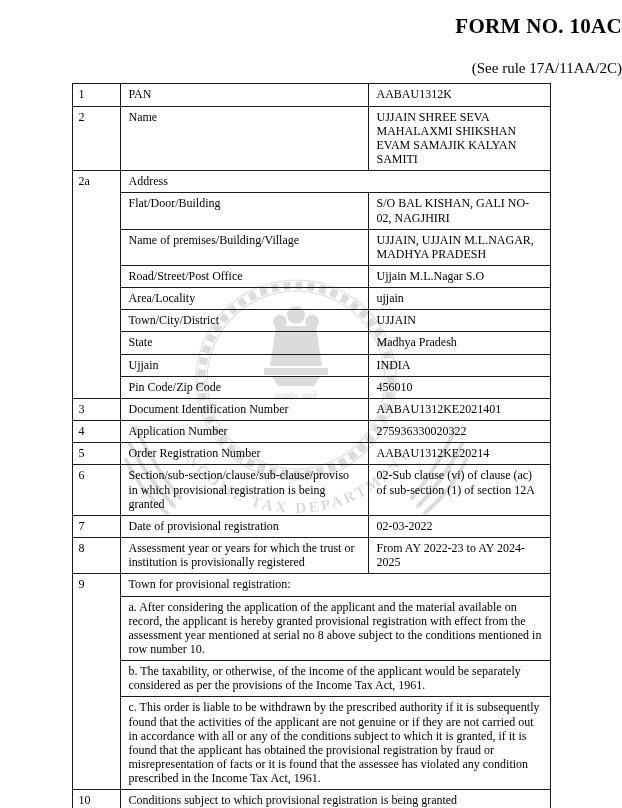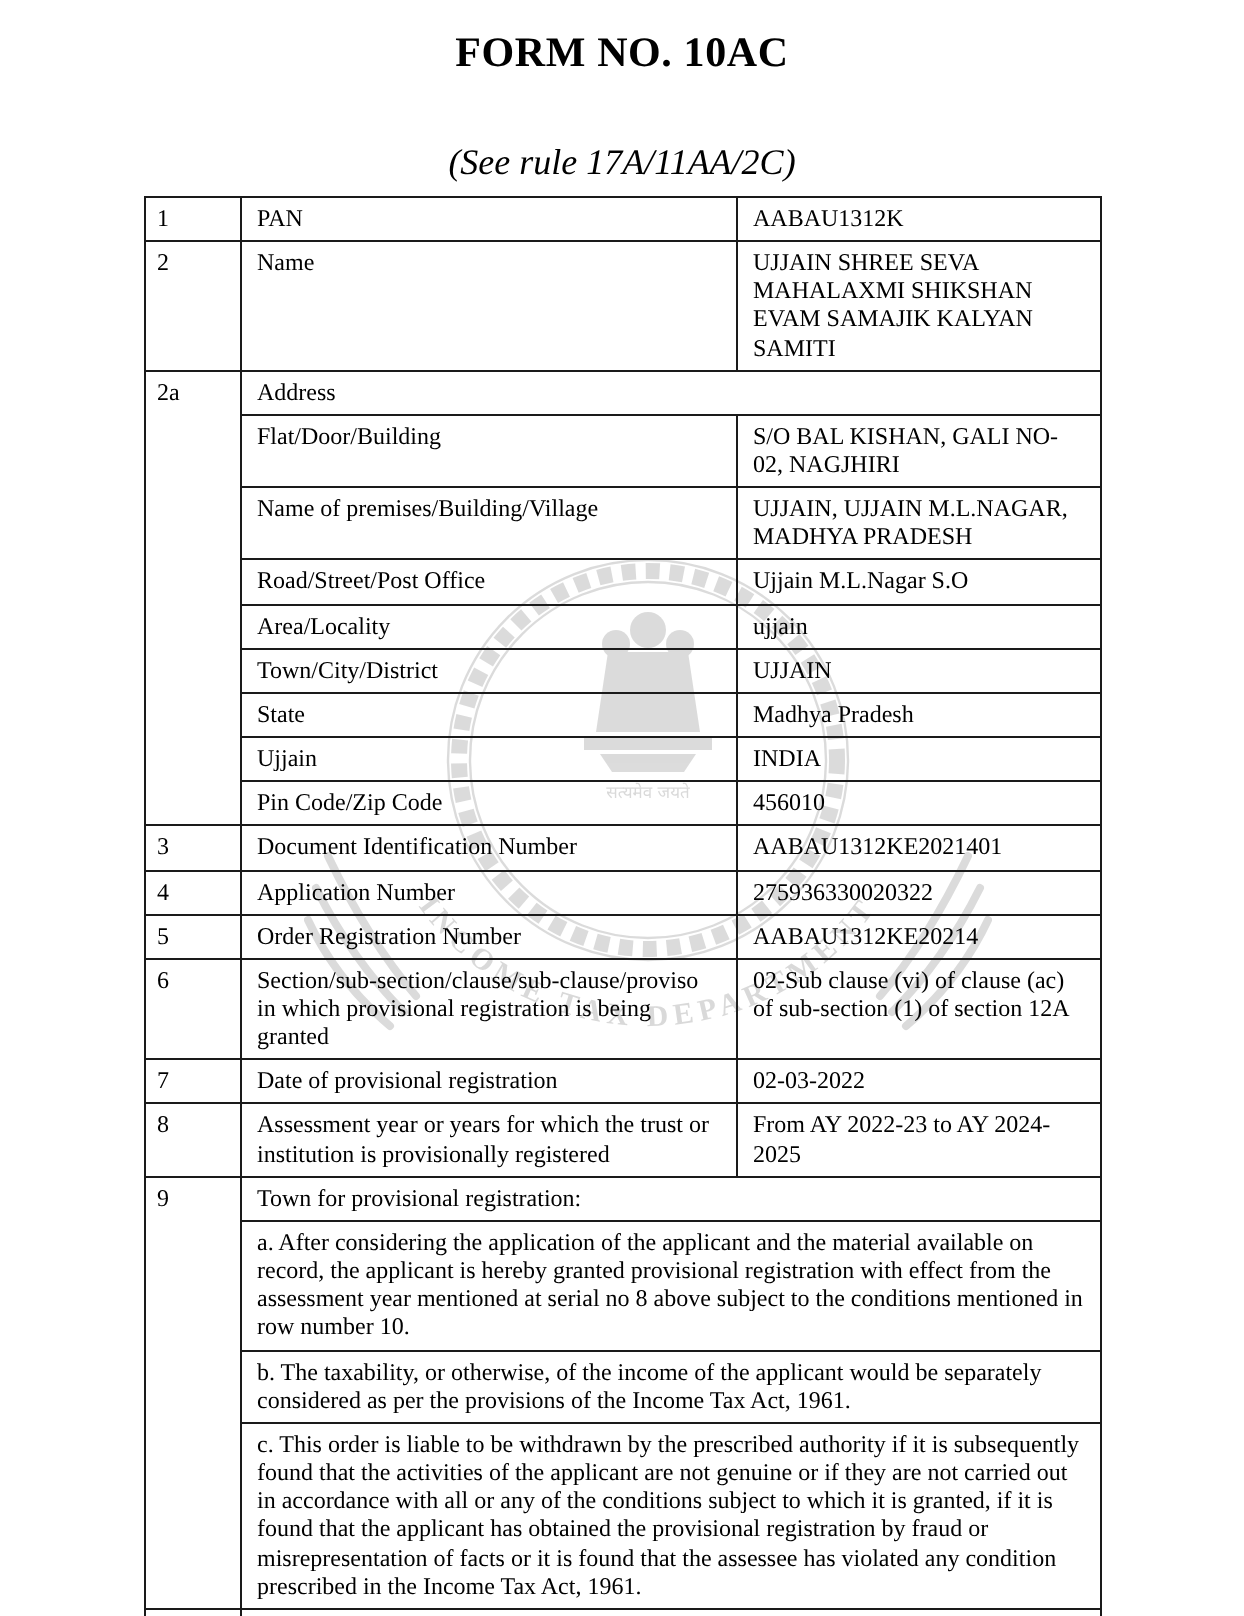--- a/index.html
+++ b/index.html
@@ -15,35 +15,34 @@
     position: relative;
   }
   .page {
     position: relative;
     width: 622px;
     height: 808px;
     overflow: hidden;
     background: #fff;
   }
   .header {
-    text-align: center;
+    text-align: right;
     padding-top: 14px;
   }
   .form-title {
     font-size: 21px;
     font-weight: bold;
     margin: 0;
     line-height: 1.2;
     letter-spacing: 0.3px;
   }
   .rule-ref {
-    margin-top: 32px;
-    font-size: 18px;
+    margin-top: 21px;
+    font-size: 15px;
     line-height: 1.15;
-    font-style: italic;
   }
   .order-subtitle {
     margin-top: 4px;
     font-size: 12.5px;
     line-height: 1.15;
   }
   table.form-table {
     position: relative;
     z-index: 1;
     border-collapse: collapse;
@@ -60,21 +59,21 @@
     vertical-align: top;
     padding: 3px 8px 4px 8px;
     font-size: 12px;
     line-height: 1.18;
     background: transparent;
     word-wrap: break-word;
   }
   td.num { padding-left: 6px; }
   .watermark {
     position: absolute;
-    left: 152px;
+    left: 124px;
     top: 268px;
     width: 344px;
     height: 272px;
     z-index: 0;
     pointer-events: none;
   }
   .wm-motto {
     font-family: "DejaVu Sans", sans-serif;
     font-size: 8.5px;
   }

